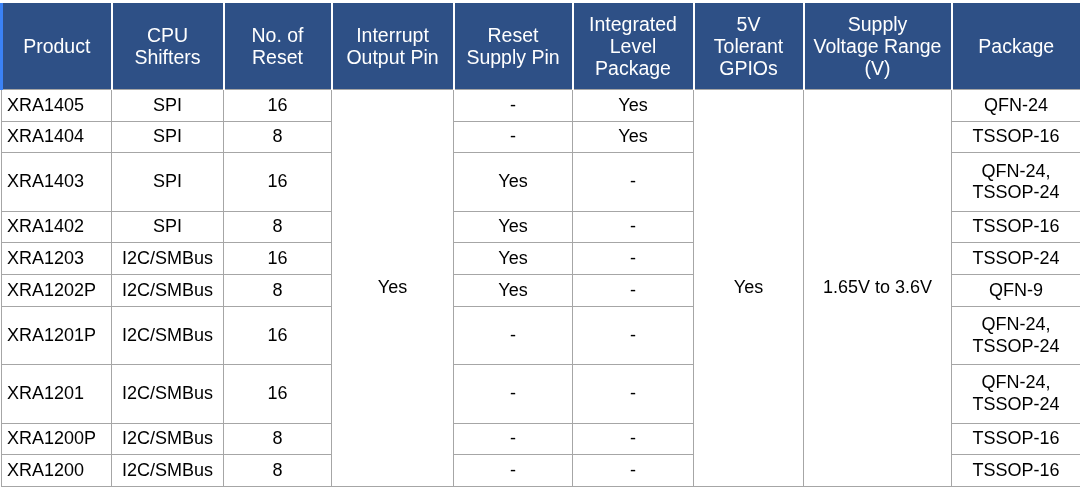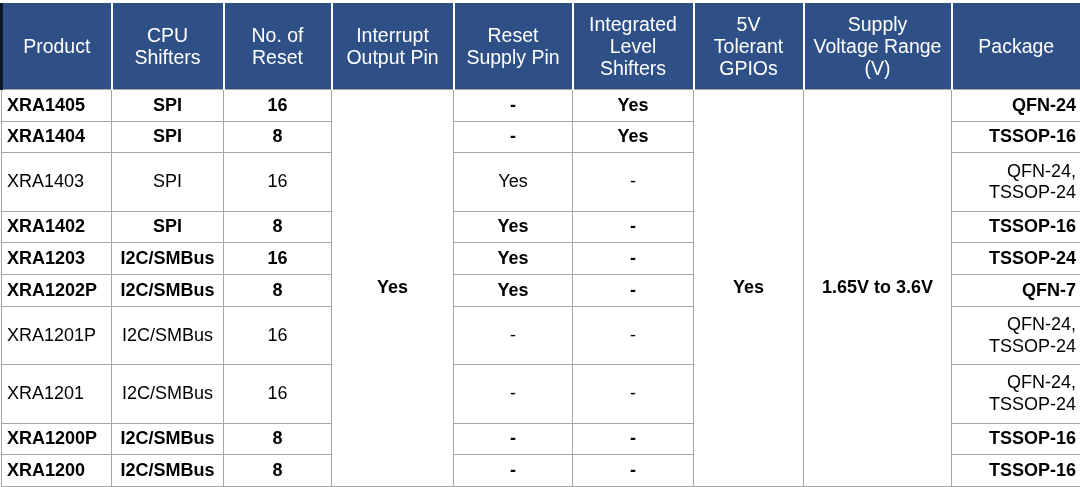--- a/index.html
+++ b/index.html
@@ -39,52 +39,52 @@
     text-align: center;
     vertical-align: middle;
     padding: 0 4px;
     border-left: 2px solid #ffffff;
     border-right: 2px solid #ffffff;
     border-top: 3px solid #ffffff;
     border-bottom: 0;
     box-sizing: border-box;
     white-space: pre-line;
   }
-  th.hcell.first { border-left: 3px solid #0f172a; }
+  th.hcell.first { border-left: 3px solid #3b82f6; }
   th.hcell.last  { border-right: 3px solid #ffffff; margin-left: 32px; }
 
   
   td.cell {
     font-size: 18px;
     color: #000000;
     text-align: center;
     vertical-align: middle;
     border: 1px solid #a6a6a6;
     padding: 1px 5px;
     box-sizing: border-box;
     background: #ffffff;
     line-height: 1.2;
   }
   td.cell.left   { text-align: left; }
   td.cell.merged { border-top: 1px solid #a6a6a6; border-bottom: 1px solid #a6a6a6; }
-  td.cell.pkg    { text-align: right; white-space: pre-line; padding-left: 4px; }
+  td.cell.pkg    { text-align: center; white-space: pre-line; padding-left: 4px; }
 
   
   col.c0 { width: 110px; }
   col.c1 { width: 112px; }
   col.c2 { width: 108px; }
   col.c3 { width: 122px; }
   col.c4 { width: 119px; }
   col.c5 { width: 121px; }
   col.c6 { width: 110px; }
   col.c7 { width: 148px; }
   col.c8 { width: 130px; }
 
   
-  tr.r-s { height: 31px; font-weight: bold; }
+  tr.r-s { height: 31px; }
   tr.r-t { height: 57px; }
 </style>
 </head>
 <body>
 
 <div id="table-wrap">
   <table class="spec">
     <colgroup>
       <col class="c0">
         <col class="c1">
@@ -102,21 +102,21 @@
         <th class="hcell">CPU
 Shifters</th>
         <th class="hcell">No. of
 Reset</th>
         <th class="hcell">Interrupt
 Output Pin</th>
         <th class="hcell">Reset
 Supply Pin</th>
         <th class="hcell">Integrated
 Level
-Shifters</th>
+Package</th>
         <th class="hcell">5V
 Tolerant
 GPIOs</th>
         <th class="hcell">Supply
 Voltage Range
 (V)</th>
         <th class="hcell last">Package</th>
       </tr>
     </thead>
     <tbody id="table-body">
@@ -163,21 +163,21 @@
           <td class="cell">Yes</td>
           <td class="cell">-</td>
           <td class="cell pkg">TSSOP-24</td>
         </tr>
         <tr class="r-s">
           <td class="cell left">XRA1202P</td>
           <td class="cell">I2C/SMBus</td>
           <td class="cell">8</td>
           <td class="cell">Yes</td>
           <td class="cell">-</td>
-          <td class="cell pkg">QFN-7</td>
+          <td class="cell pkg">QFN-9</td>
         </tr>
         <tr class="r-t">
           <td class="cell left">XRA1201P</td>
           <td class="cell">I2C/SMBus</td>
           <td class="cell">16</td>
           <td class="cell">-</td>
           <td class="cell">-</td>
           <td class="cell pkg">QFN-24,
 TSSOP-24</td>
         </tr>

